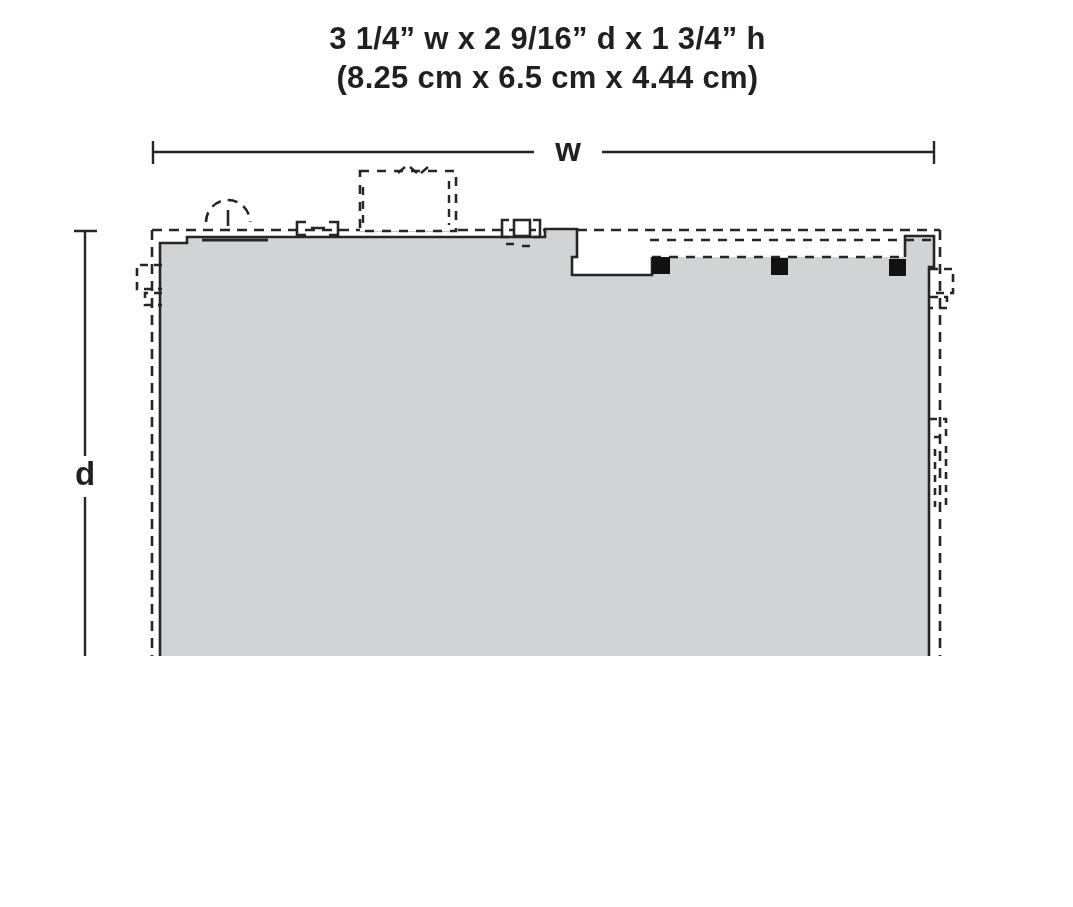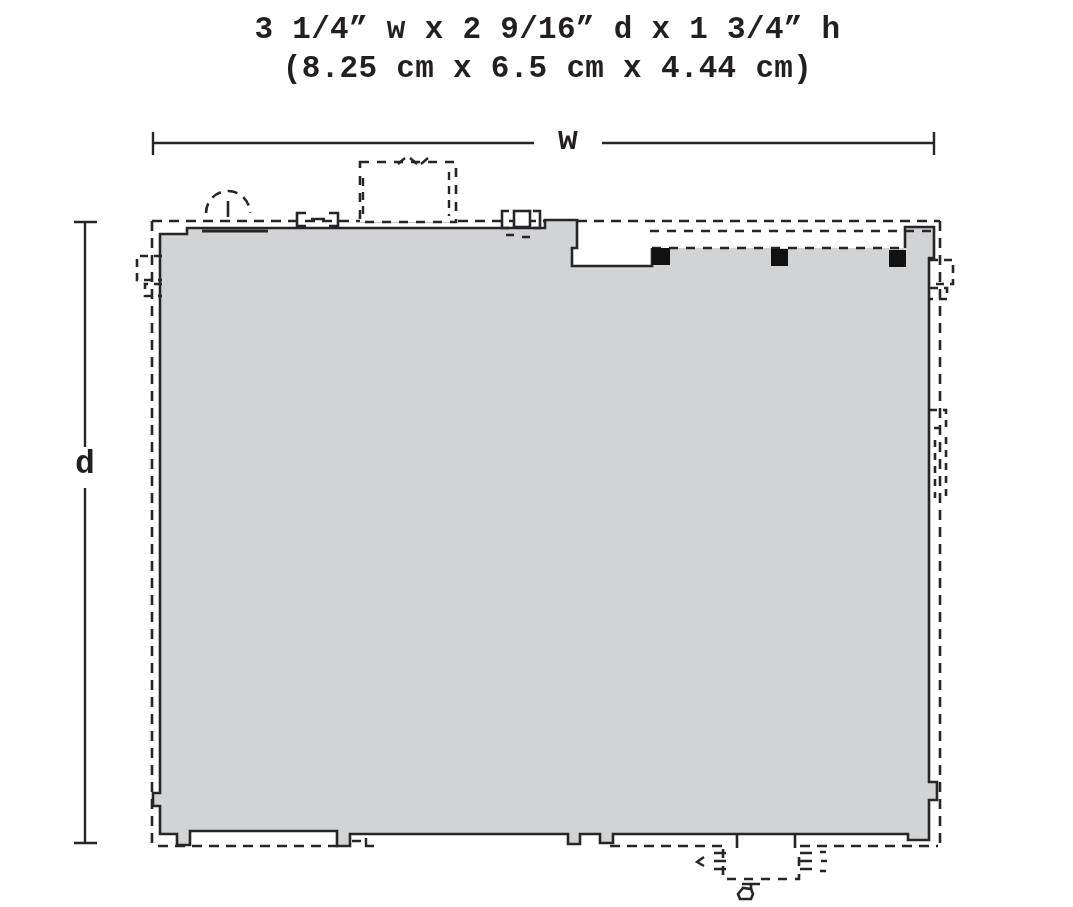--- a/index.html
+++ b/index.html
@@ -4,22 +4,22 @@
 <style>
   :root{
     --footprint-fill:#d2d3d5;
     --line:#272525;
     --post-fill:#111111;
     --background:#ffffff;
     --text:#231f20;
   }
   html,body{margin:0;padding:0;background:#fff;}
   .page{
-    position:relative;width:1073px;height:907px;background:var(--background);
-    font-family:Liberation Mono, monospace;overflow:hidden;
+    position:relative;width:1073px;height:647px;background:var(--background);
+    font-family:Liberation Sans, sans-serif;overflow:hidden;margin-top:9px;
   }
   .title-block{position:absolute;top:10px;left:11px;width:1073px;text-align:center;
     color:var(--text);font-weight:600;font-size:31px;line-height:39px;letter-spacing:.3px;}
   .dim-label{position:absolute;color:var(--text);font-weight:600;font-size:33px;line-height:33px;text-align:center;}
   #w-label{left:540px;top:124px;width:56px;}
   #d-label{left:60px;top:448px;width:50px;}
   svg.diagram{position:absolute;left:0;top:0;}
   .ln{stroke:var(--line);stroke-width:2.6;fill:none;stroke-linecap:butt;}
   .thin{stroke-width:2.4;}
   .thick{stroke-width:3.2;}

